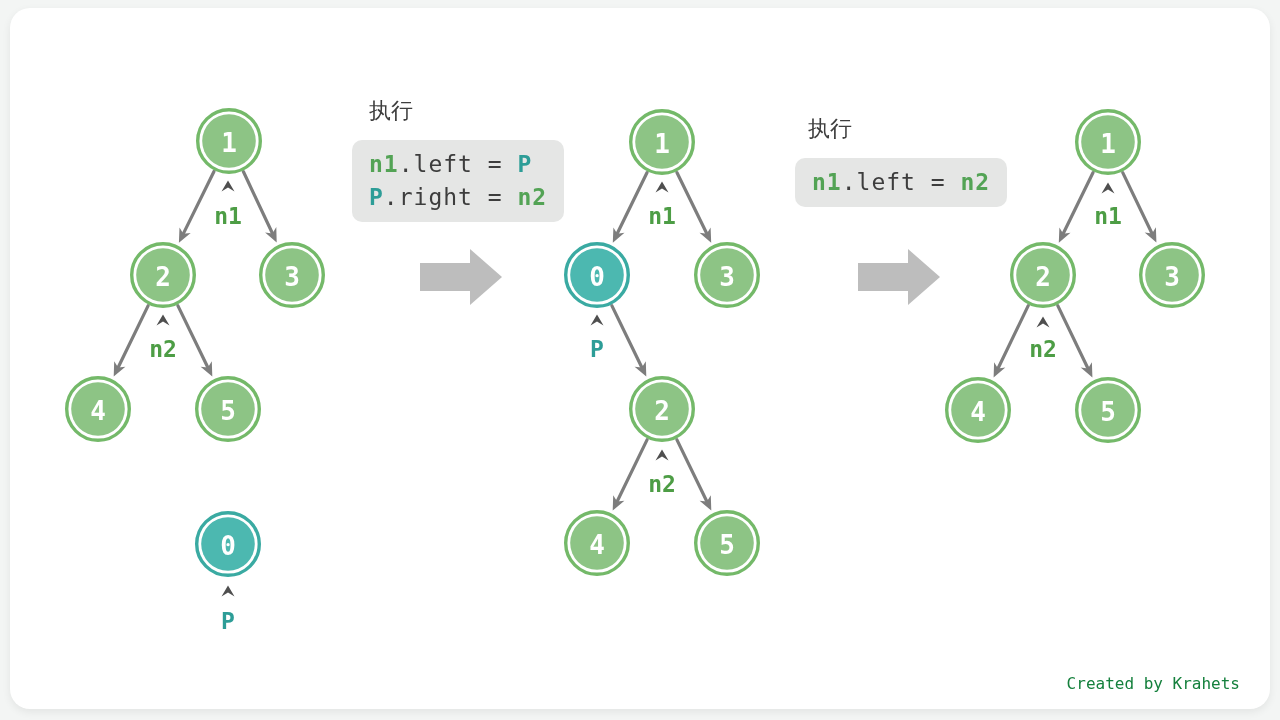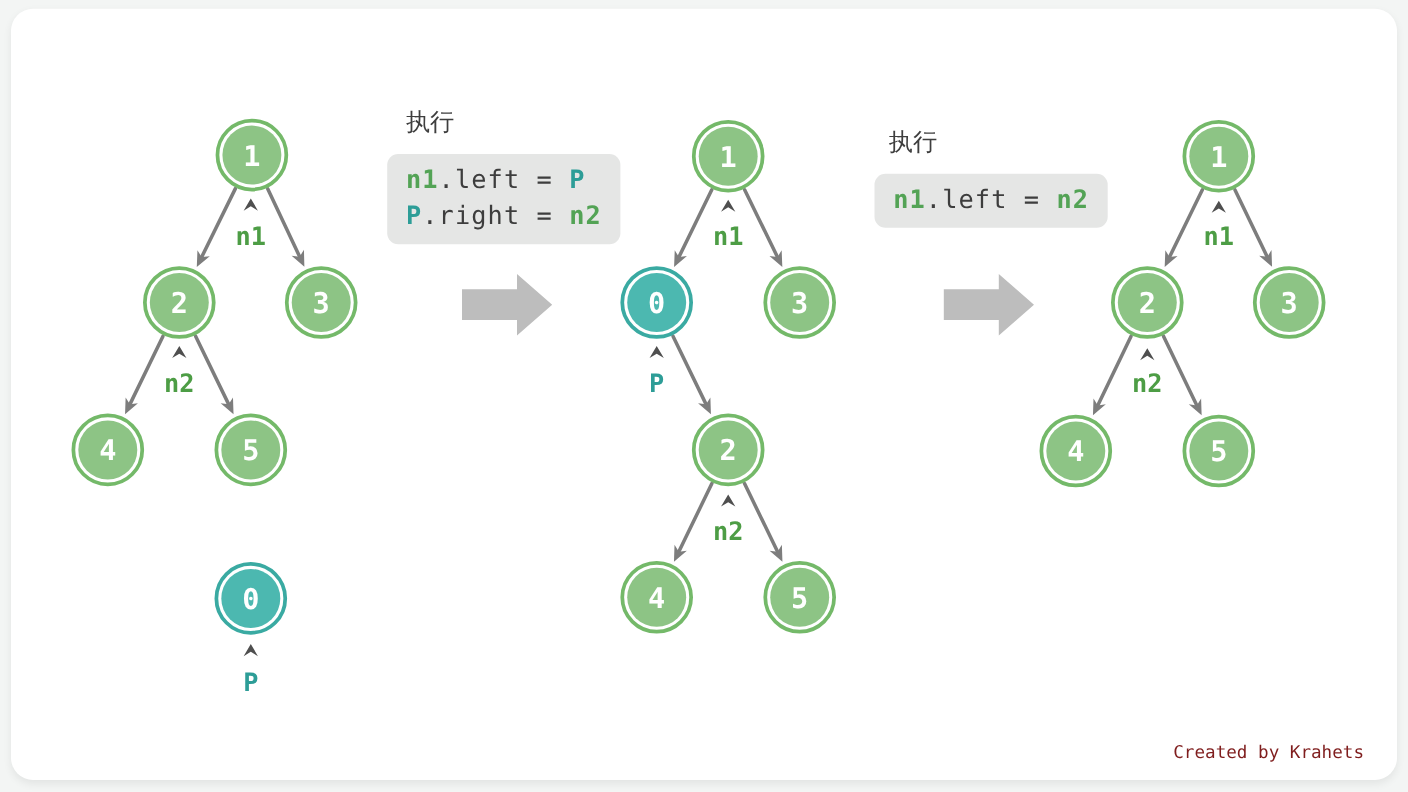--- a/index.html
+++ b/index.html
@@ -237,14 +237,14 @@
           <text x="1043" y="349" fill="#4d9d45" font-size="23" font-weight="bold" text-anchor="middle" dominant-baseline="central" font-family="&quot;DejaVu Sans Mono&quot;, monospace">n2</text>
         </g>
       </g>
       <polygon points="420,263 470,263 470,249 502,277 470,305 470,291 420,291" fill="#bdbdbd"></polygon>
       <polygon points="858,263 908,263 908,249 940,277 908,305 908,291 858,291" fill="#bdbdbd"></polygon>
     </svg>
   <div class="overlay" id="code-blocks">
       <div class="codeblock" style="left: 352px; top: 98px;"><div class="exec-title" style="margin-left: 17px; color: rgb(62, 62, 62);">执行</div><div class="code-box" style="background: rgb(229, 230, 229);"><div class="code-line"><span style="color: rgb(83, 163, 85); font-weight: 700;">n1</span><span style="color: rgb(61, 61, 61); font-weight: 500;">.left = </span><span style="color: rgb(45, 157, 151); font-weight: 700;">P</span></div><div class="code-line"><span style="color: rgb(45, 157, 151); font-weight: 700;">P</span><span style="color: rgb(61, 61, 61); font-weight: 500;">.right = </span><span style="color: rgb(83, 163, 85); font-weight: 700;">n2</span></div></div></div>
       <div class="codeblock" style="left: 795px; top: 116px;"><div class="exec-title" style="margin-left: 13px; color: rgb(62, 62, 62);">执行</div><div class="code-box" style="background: rgb(229, 230, 229);"><div class="code-line"><span style="color: rgb(83, 163, 85); font-weight: 700;">n1</span><span style="color: rgb(61, 61, 61); font-weight: 500;">.left = </span><span style="color: rgb(83, 163, 85); font-weight: 700;">n2</span></div></div></div>
     </div>
-  <div class="credit" style="color: #7f1d1d;">Created by Krahets</div>
+  <div class="credit" style="color: #15803d;">Created by Krahets</div>
 </div>
 
 </body></html>

